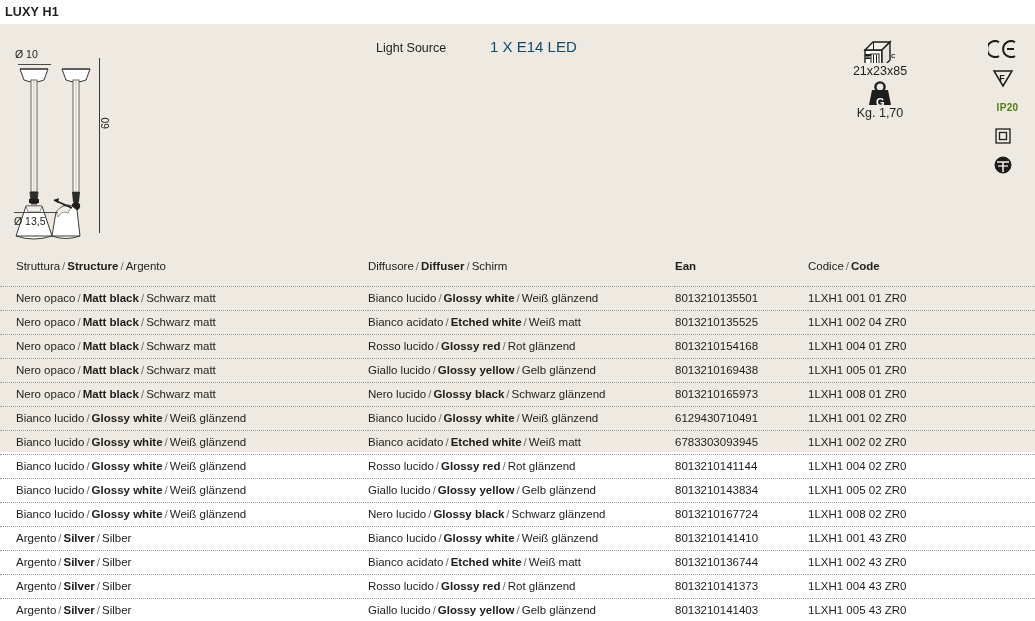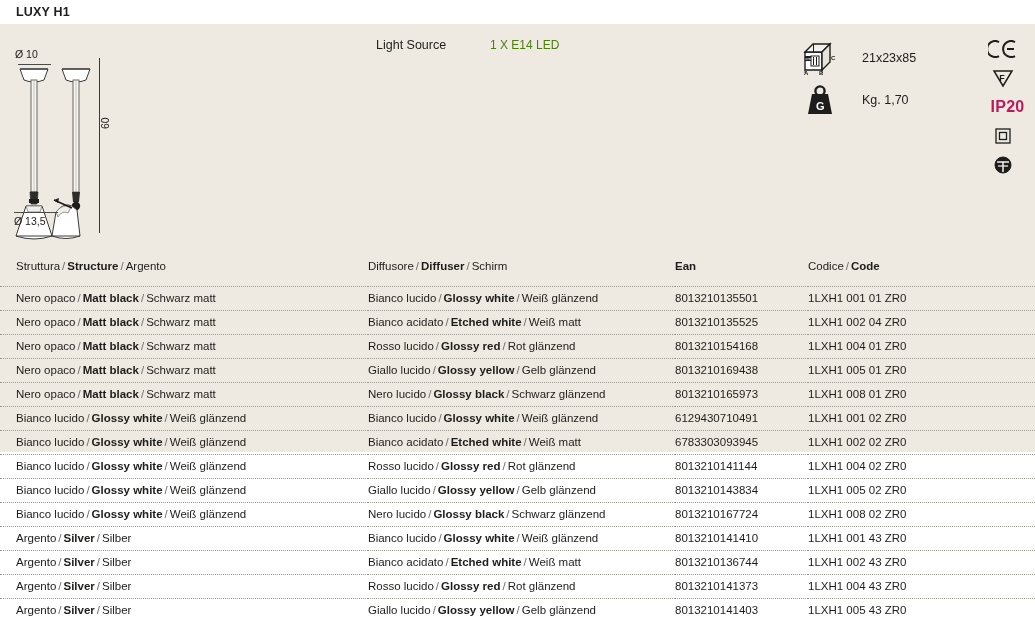--- a/index.html
+++ b/index.html
@@ -18,21 +18,21 @@
   }
 
   
   .title-bar {
     position: absolute;
     left: 0; top: 0;
     width: 1035px; height: 24px;
     background: #ffffff;
     display: flex;
     align-items: center;
-    padding-left: 16px;
+    padding-left: 5px;
   }
   .title-bar .title {
     font-size: 12.5px;
     font-weight: bold;
     color: #1d1d1b;
     letter-spacing: 0.2px;
   }
 
   
   .body-area {
@@ -97,35 +97,36 @@
     gap: 0px;
     align-items: baseline;
   }
   .ls-label {
     font-size: 12.5px;
     color: #1d1d1b;
     width: 114px;
     margin-left: 8px;
   }
   .ls-value {
-    font-size: 12px;
-    color: #4d7c0f;
+    font-size: 15px;
+    color: #0c4a6e;
   }
 
   
   .packaging {
     position: absolute;
     left: 800px; top: 14px;
     width: 160px;
   }
   .pack-row {
     display: flex;
     align-items: center;
-    gap: 22px;
+    gap: 1px;
     height: 40px;
+    flex-direction: column;
   }
   .pack-row.weight { margin-top: 2px; }
   .pack-text {
     font-size: 12.5px;
     color: #1d1d1b;
     white-space: nowrap;
   }
 
   
   .certs {
@@ -137,23 +138,23 @@
     align-items: center;
     gap: 7px;
   }
   .cert-item {
     display: flex;
     align-items: center;
     justify-content: center;
     height: 22px;
   }
   .cert-text {
-    font-size: 16px;
+    font-size: 10px;
     font-weight: bold;
-    color: #be185d;
+    color: #4d7c0f;
     letter-spacing: 0.3px;
     margin-left: 9px;
   }
 
   
   .table-wrap {
     position: absolute;
     left: 0; top: 230px;
     width: 1035px;
   }

